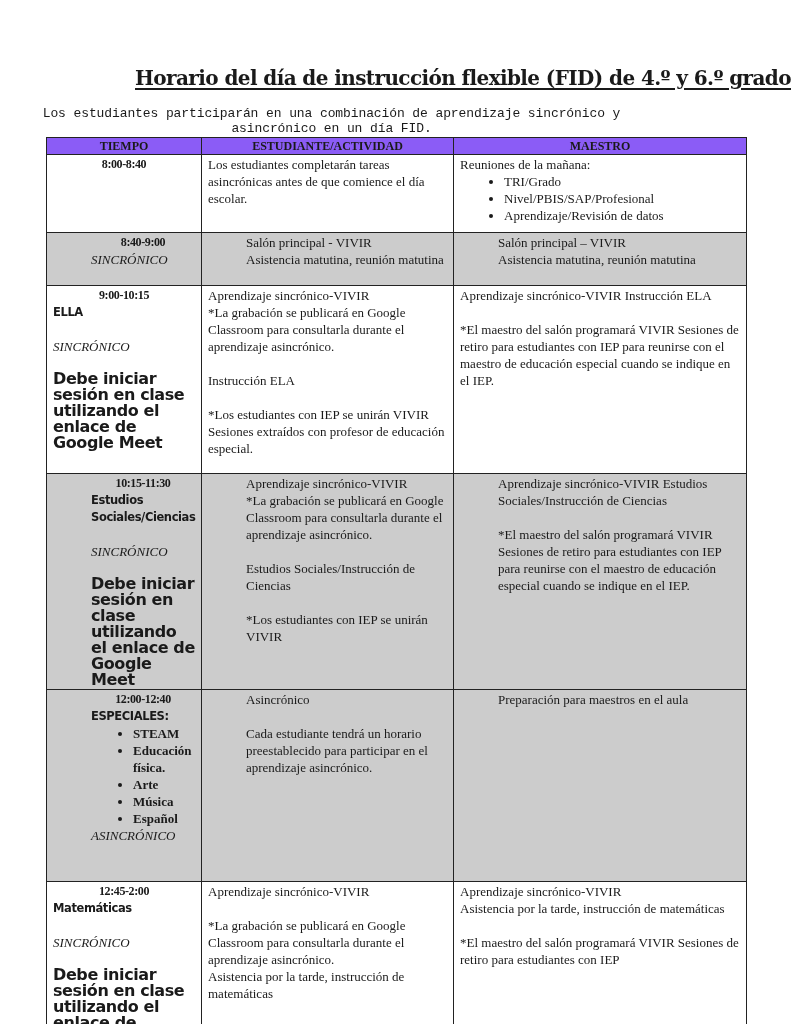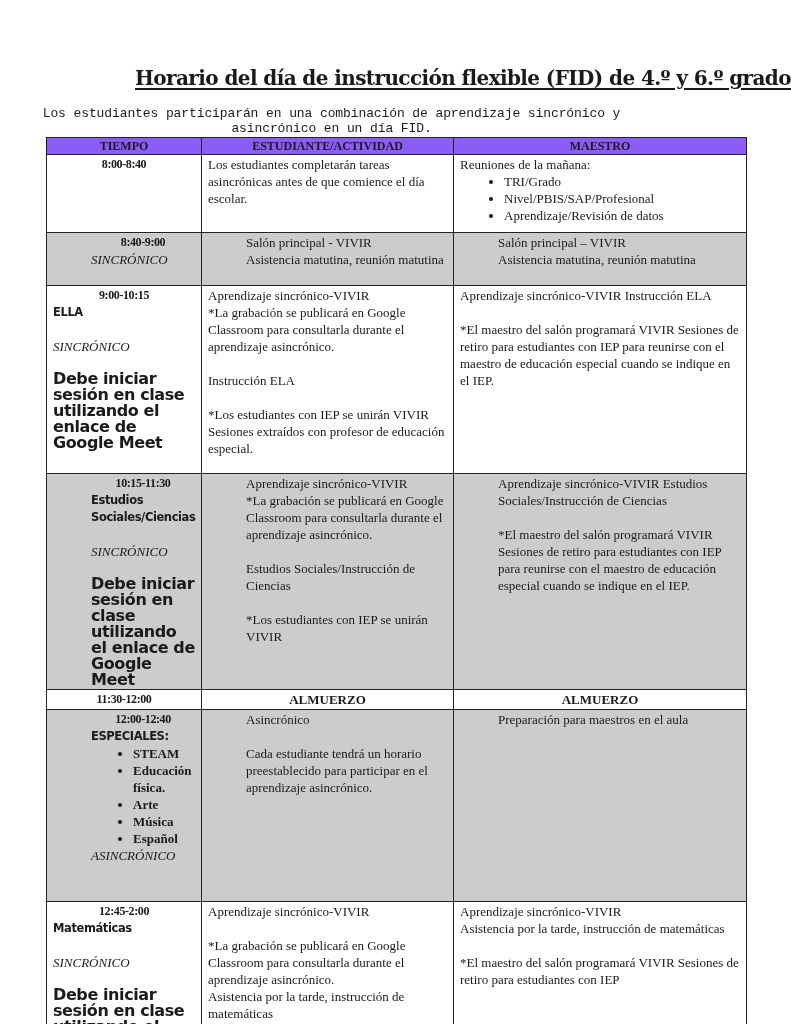--- a/index.html
+++ b/index.html
@@ -136,27 +136,20 @@
         <div class="gap"></div>
         <div><span>*Los estudiantes con IEP se unirán </span><br><span class="b">VIVIR</span></div>
       </td>
       <td>
         <div><span>Aprendizaje sincrónico-</span><span class="b">VIVIR</span><span> Estudios Sociales/Instrucción de Ciencias</span></div>
         <div class="gap"></div>
         <div><span>*El maestro del salón programará </span><span class="b">VIVIR</span><span> Sesiones de retiro para estudiantes con IEP para reunirse con el maestro de educación especial cuando se indique en el IEP.</span></div>
       </td>
     </tr>
 
-    <tr style="height:18px">
-      <td>
-          <div class="time">11:30-12:00</div>
-        </td>
-      <td class="center"><span>ALMUERZO</span></td>
-      <td class="center"><span>ALMUERZO</span></td>
-    </tr>
 
     <tr class="gray" style="height:192px">
       <td>
         <div class="time">12:00-12:40</div>
         <div class="subj">ESPECIALES:</div>
         <ul class="spec" style="font-family:'Liberation Serif',serif;">
           <li>STEAM</li>
           <li>Educación física.</li>
           <li>Arte</li>
           <li>Música</li>

